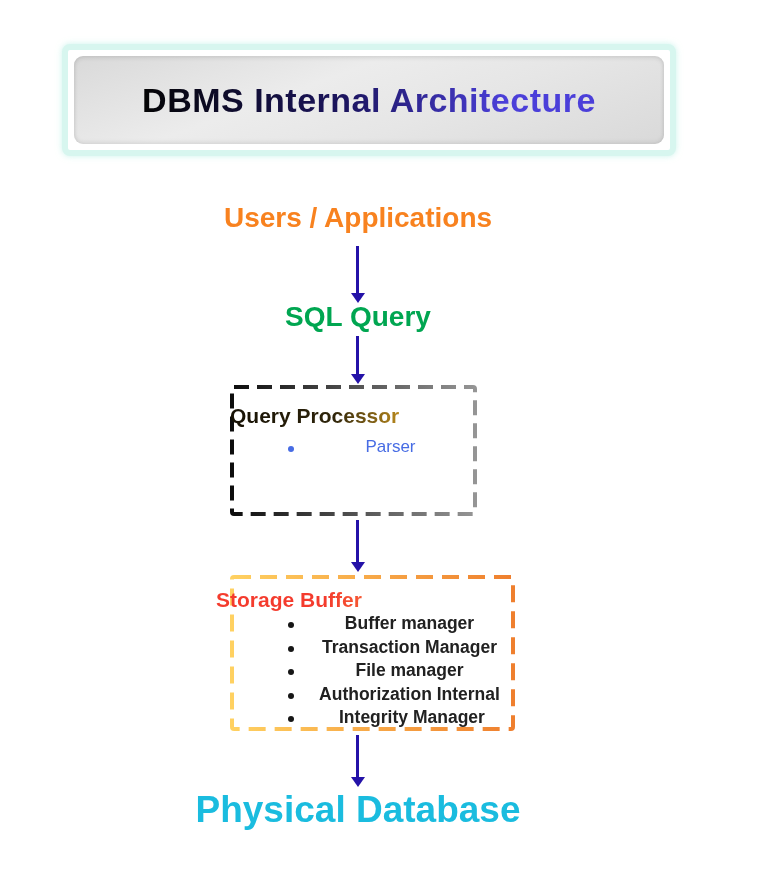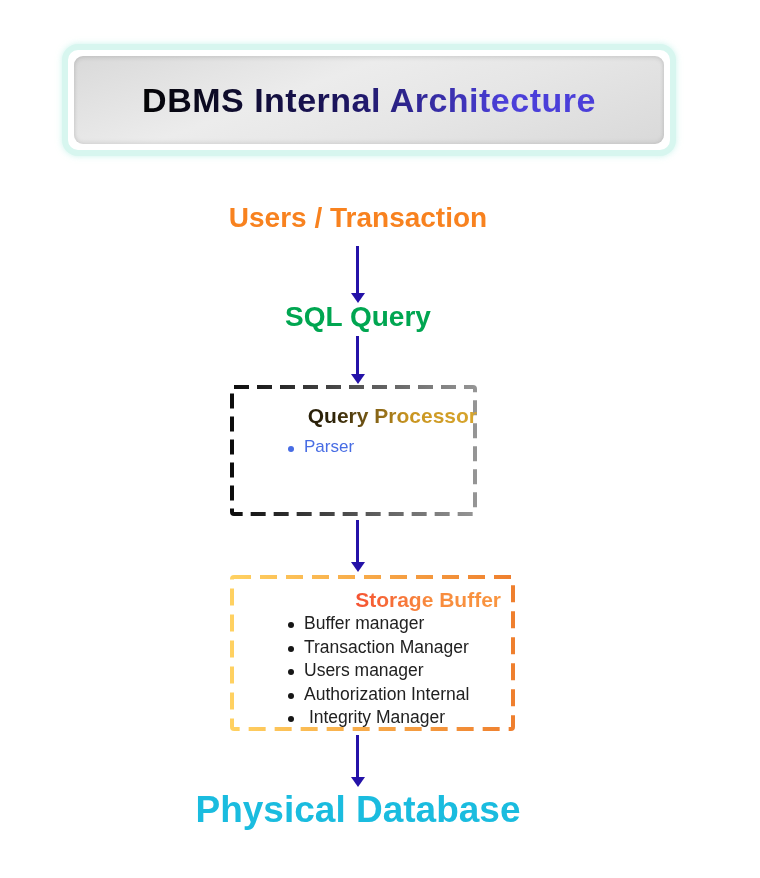--- a/index.html
+++ b/index.html
@@ -12,21 +12,21 @@
     overflow: hidden;
   }
 
   
   .banner {
     position: absolute;
     left: 62px; top: 44px;
     width: 614px; height: 112px;
     box-sizing: border-box;
     border: 6px solid var(--mint-glow, #d7f6ef);
-    border-radius: 16px;
+    border-radius: 8px;
     background: #ffffff;
     padding: 6px;
     box-shadow: 0 0 6px rgba(160, 235, 220, 0.55);
   }
   .banner-inner {
     width: 100%; height: 100%;
     border-radius: 9px;
     background: linear-gradient(160deg, #d9d9d9 0%, #ececec 38%, #e6e6e6 62%, #d9d9d9 100%);
     box-shadow: inset 0 2px 4px rgba(0,0,0,0.10), inset 0 -2px 4px rgba(0,0,0,0.08);
     display: flex;
@@ -83,21 +83,21 @@
   
   .dashed-box { position: absolute; box-sizing: border-box; }
   .dashed-box > svg.border-svg { position: absolute; left: 0; top: 0; }
 
   .qp-box { left: 230px; top: 385px; width: 247px; height: 131px; }
   .sm-box { left: 230px; top: 575px; width: 285px; height: 156px; }
 
   .box-title {
     position: relative;
     margin: 0;
-    text-align: right;
+    text-align: left;
     font-size: 21px;
     font-weight: 700;
     line-height: 26px;
     white-space: nowrap;
   }
   .qp-title {
     margin-top: 18px;
     background: linear-gradient(90deg, #161105 0%, #2e240a 42%, var(--qp-gold, #c8941f) 72%, #d8a62e 100%);
     -webkit-background-clip: text;
     background-clip: text;
@@ -110,20 +110,21 @@
     -webkit-background-clip: text;
     background-clip: text;
     color: transparent;
   }
 
   ul.box-list {
     position: relative;
     list-style: none;
     margin: 0;
     padding: 0;
+    text-align: center;
   }
   ul.box-list li {
     position: relative;
     padding-left: 74px;
     white-space: pre-wrap;
   }
   ul.box-list li::before {
     content: "";
     position: absolute;
     left: 58px;
@@ -141,35 +142,36 @@
   }
   .qp-list li::before { background: var(--bullet-blue, #476ce4); }
   .qp-list li:last-child { margin-top: 8px; }
 
   .sm-list { margin-top: 8px; }
   .sm-list li {
     font-size: 17.5px;
     line-height: 20px;
     margin-bottom: 3.5px;
     color: var(--list-dark, #212121);
+    font-weight: bold;
   }
   .sm-list li::before { background: #161616; }
 </style>
 </head>
 <body>
 
 <div id="canvas">
 
   <div class="banner">
     <div class="banner-inner">
       <h1 class="page-title"><span>DBMS Internal </span><span>Architecture</span></h1>
     </div>
   </div>
 
-  <div class="flow-label users-label">Users / Transaction</div>
+  <div class="flow-label users-label">Users / Applications</div>
 
   <div class="arrow arrow-1"></div>
 
   <div class="flow-label sql-label">SQL Query</div>
 
   <div class="arrow arrow-2"></div>
 
   <div class="dashed-box qp-box">
     <svg class="border-svg" width="247" height="131" aria-hidden="true">
       <defs>
@@ -195,21 +197,21 @@
           <stop offset="0" style="stop-color: var(--sm-dash-start, #ffd161);"></stop>
           <stop offset="1" style="stop-color: var(--sm-dash-end, #ef7f2e);"></stop>
         </linearGradient>
       </defs>
       <rect x="2" y="2" width="281" height="152" rx="2" fill="none" stroke="url(#sm-grad)" stroke-width="4" stroke-dasharray="17 9"></rect>
     </svg>
     <h2 class="box-title sm-title"><span>Storage </span><span>Buffer</span></h2>
     <ul class="box-list sm-list">
       <li>Buffer manager</li>
       <li>Transaction Manager</li>
-      <li>Users manager</li>
+      <li>File manager</li>
       <li>Authorization Internal</li>
       <li> Integrity Manager</li>
     </ul>
   </div>
 
   <div class="arrow arrow-4"></div>
 
   <div class="flow-label physical-label">Physical Database</div>
 
 </div>

